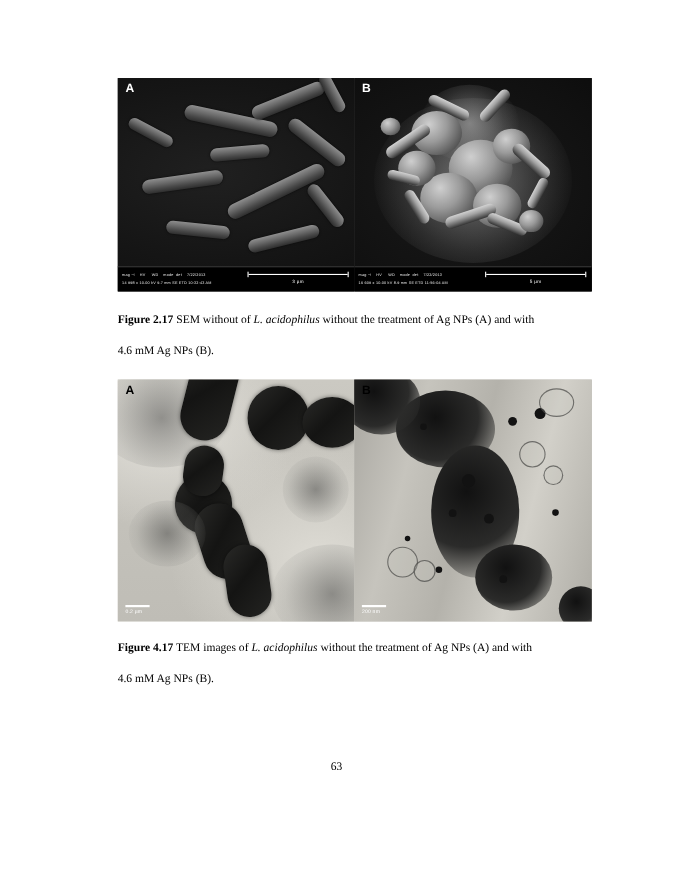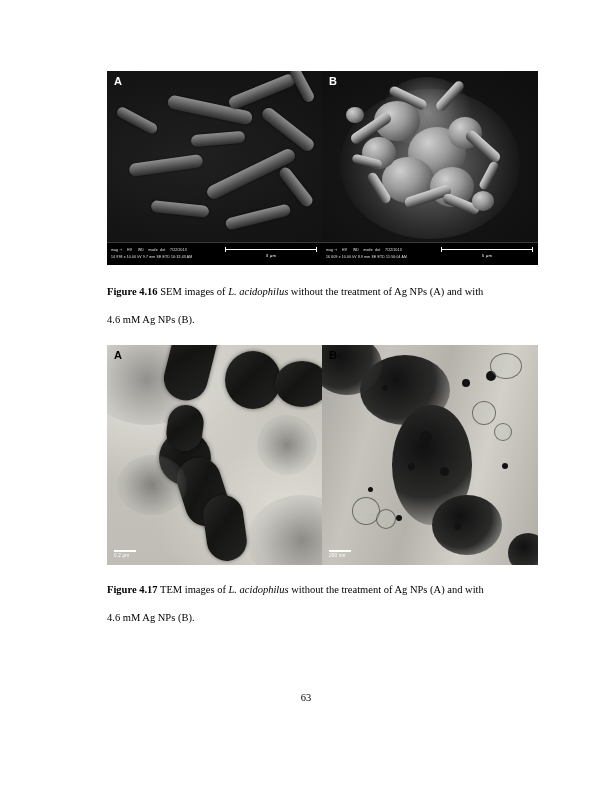--- a/index.html
+++ b/index.html
@@ -323,21 +323,21 @@
         <div class="scalebar-wrap">
           <div class="scalebar-line"></div>
           <div class="scalebar-text">5 µm</div>
         </div>
       </div>
     </div>
   </div>
 
   <div class="caption" id="caption-416">
     <div>
-      <b>Figure 4.16</b><span> SEM images of </span><i>L. acidophilus</i><span> without the treatment of Ag NPs (A) and with</span>
+      <b>Figure 2.17</b><span> SEM without of </span><i>L. acidophilus</i><span> without the treatment of Ag NPs (A) and with</span>
     </div>
     <div>4.6 mM Ag NPs (B).</div>
   </div>
 
   <div class="figure-block" id="fig-417-images">
 
     <div class="micrograph tem-a">
       <div class="field">
         <div class="tem-smudge" style="left:-20px; top:-10px; width:120px; height:90px;"></div>
         <div class="tem-smudge" style="left:140px; top:150px; width:110px; height:90px;"></div>

